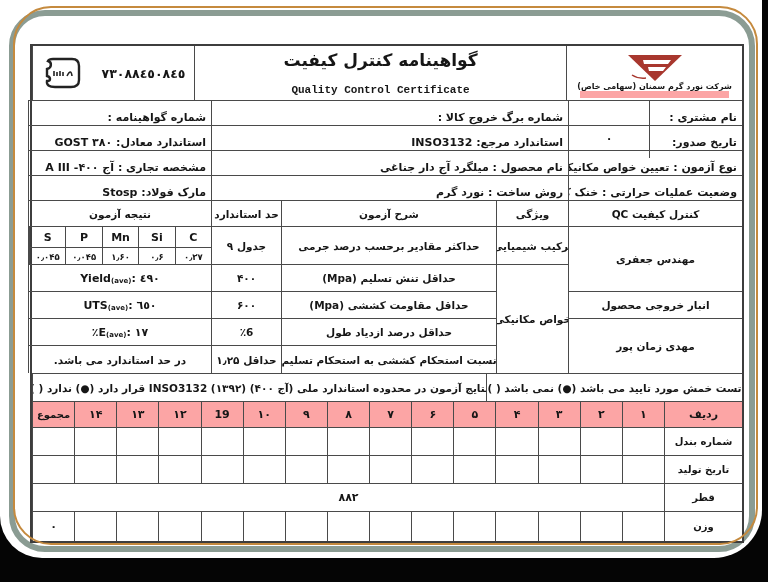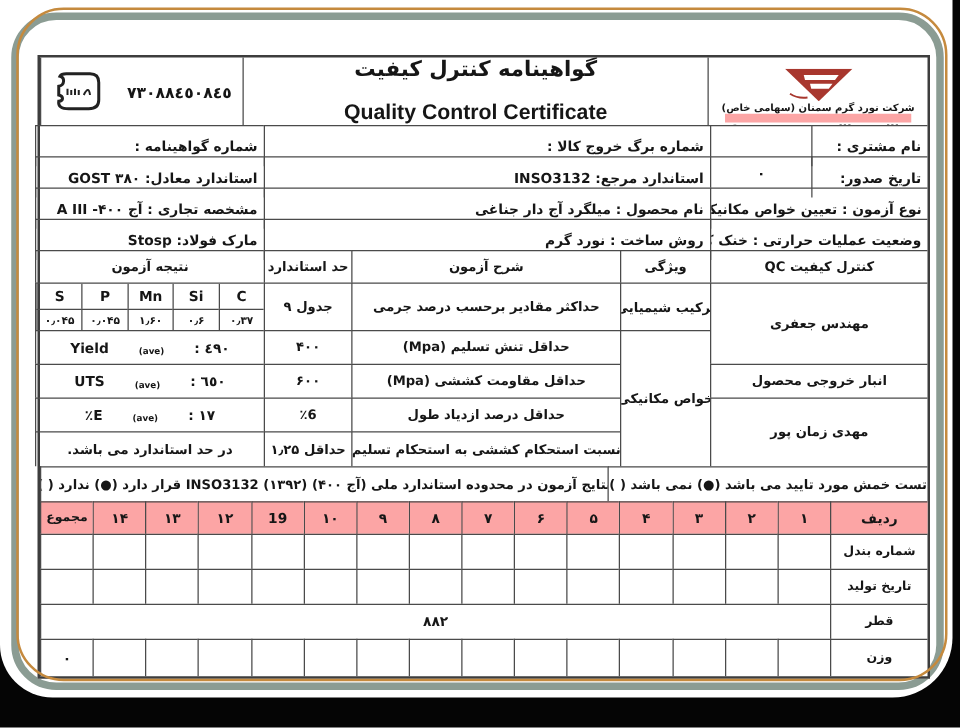--- a/index.html
+++ b/index.html
@@ -16,27 +16,27 @@
                  border: 2px solid #c58a3e; border-radius: 38px; z-index: 4; pointer-events: none; }
 
   .content { position: absolute; left: 30px; top: 44px; width: 714px; direction: rtl; z-index: 2; }
   .frame { border: 2px solid #3d3d3d; background: #fff; font-weight: bold; }
   .sec { display: grid; }
   .c { display: flex; align-items: center; justify-content: center;
        border-left: 1px solid #4a4a4a; border-top: 1px solid #4a4a4a;
        overflow: hidden; white-space: nowrap; }
   .sec.first .c { border-top: none; }
   .rt { justify-content: flex-start; padding: 16px 5px; } 
-  .ltr { direction: ltr; gap: 24px; }
+  .ltr { direction: ltr; }
 
   
   .hdr { grid-template-columns: 176px 1fr 162px; grid-template-rows: 54px; }
   .title-cell { flex-direction: column; gap: 14px; }
   .title-fa { font-size: 17px; }
-  .title-en { font-size: 17px; font-family: Liberation Sans, sans-serif; }
+  .title-en { font-size: 11px; font-family: Liberation Mono, monospace; }
   .isiri { gap: 20px; }
   .isiri-num { font-size: 12.5px; letter-spacing: 1px; }
   .company { flex-direction: column; padding-top: 18px; }
   .company-fa { font-size: 8px; margin-top: 1px; }
   .company-en { font-size: 10px; border-top: 7px solid #fca5a5; padding: 1px 4px 0 4px; }
 
   
   .info { grid-template-columns: 93px 81px 357px 183px; grid-template-rows: repeat(4, 25px); font-size: 11px; }
   .span2 { grid-column: span 2; }
 

